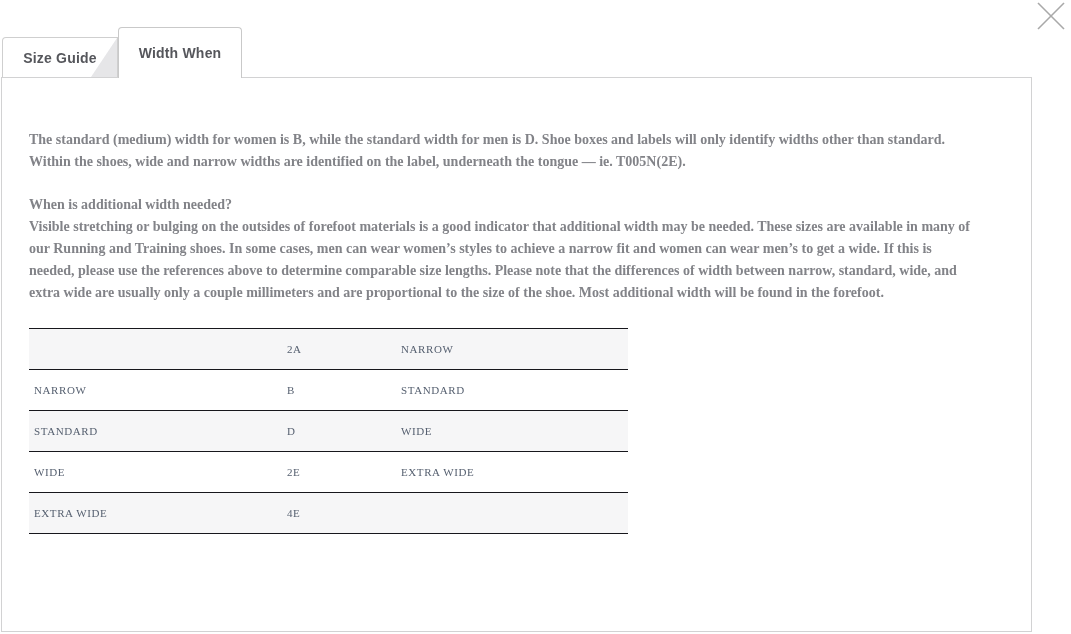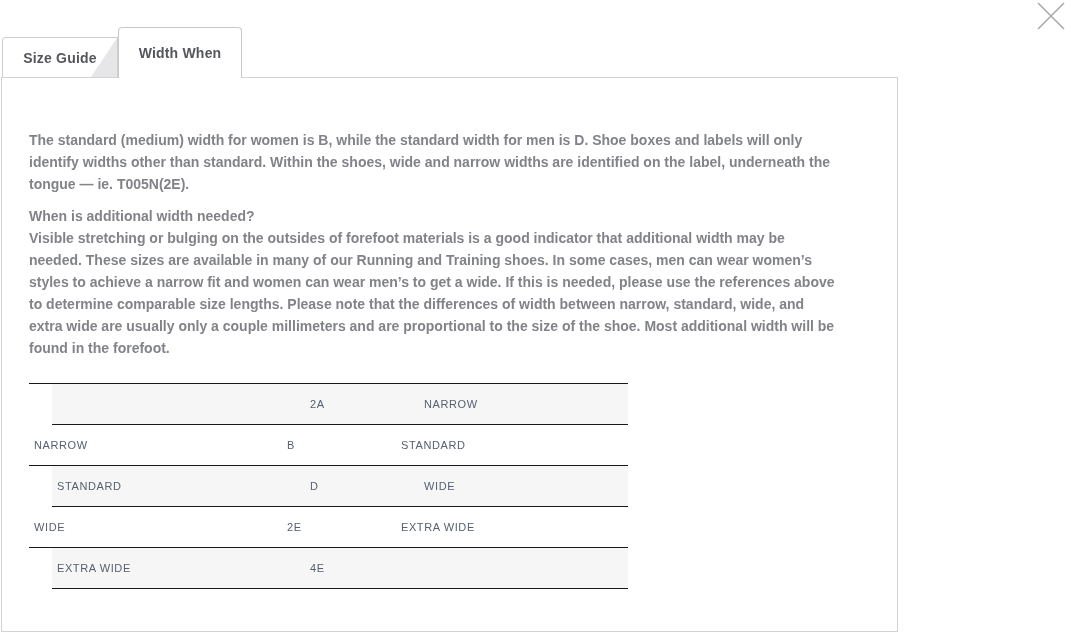--- a/index.html
+++ b/index.html
@@ -18,40 +18,40 @@
   .tab-size { left:2px; top:37px; width:116px; height:40px;
     border:1px solid #cfcfcf; border-bottom:none; border-radius:4px 0 0 0;
     z-index:2; }
   .tab-fold { position:absolute; right:0; top:0; width:26px; height:100%;
     background:#e6e6e8; clip-path:polygon(100% 0, 0 100%, 100% 100%); }
   .tab-width { left:118px; top:27px; width:124px; height:51px;
     border:1px solid #c9c9c9; border-bottom:none; border-radius:4px 4px 0 0;
     z-index:3; }
 
   
-  .panel { position:absolute; left:1px; top:77px; width:897px; height:555px;
-    background:#fff; border:1px solid #d2d2d3; z-index:1; }
+  .panel { position:absolute; left:1px; top:77px; width:1031px; height:555px;
+    background:#fff; border:1px solid #d2d2d3; z-index:1;font-family:Liberation Serif, serif; }
   .panel-content { padding:51px 57px 0 27px; }
 
   .para { font-size:14px; line-height:22px; font-weight:700; color:#828388;
     max-width:990px; }
-  .q-head { margin-top:10px; }
+  .q-head { margin-top:21px; }
 
   
   .wtable { margin-top:24px; width:599px; }
   .wt-head { position:relative; height:31px; background:#1c2c6e; }
   .wt-head span { position:absolute; top:50%; transform:translate(-50%,-50%);
     color:#ffffff; font-weight:bold; font-size:13px; letter-spacing:.5px; }
   .wt-head .h1 { left:26%; }
   .wt-head .h2 { left:83%; }
   .wt-body { border-top:1px solid #17171c; }
   .trow { display:flex; height:41px; align-items:center;
     border-bottom:1px solid #17171c; font-size:11px; letter-spacing:.6px;
     color:#566070; }
-  .trow.odd { background:#f6f6f7;margin-left:23px; }
+  .trow.odd { background:#f6f6f7; }
   .trow.even { background:#ffffff; }
   .c1 { width:258px; padding-left:5px; }
   .c2 { width:86px; }
   .c3 { flex:1; padding-left:28px; }
 </style>
 </head>
 <body>
 
 <div class="stage">
 

